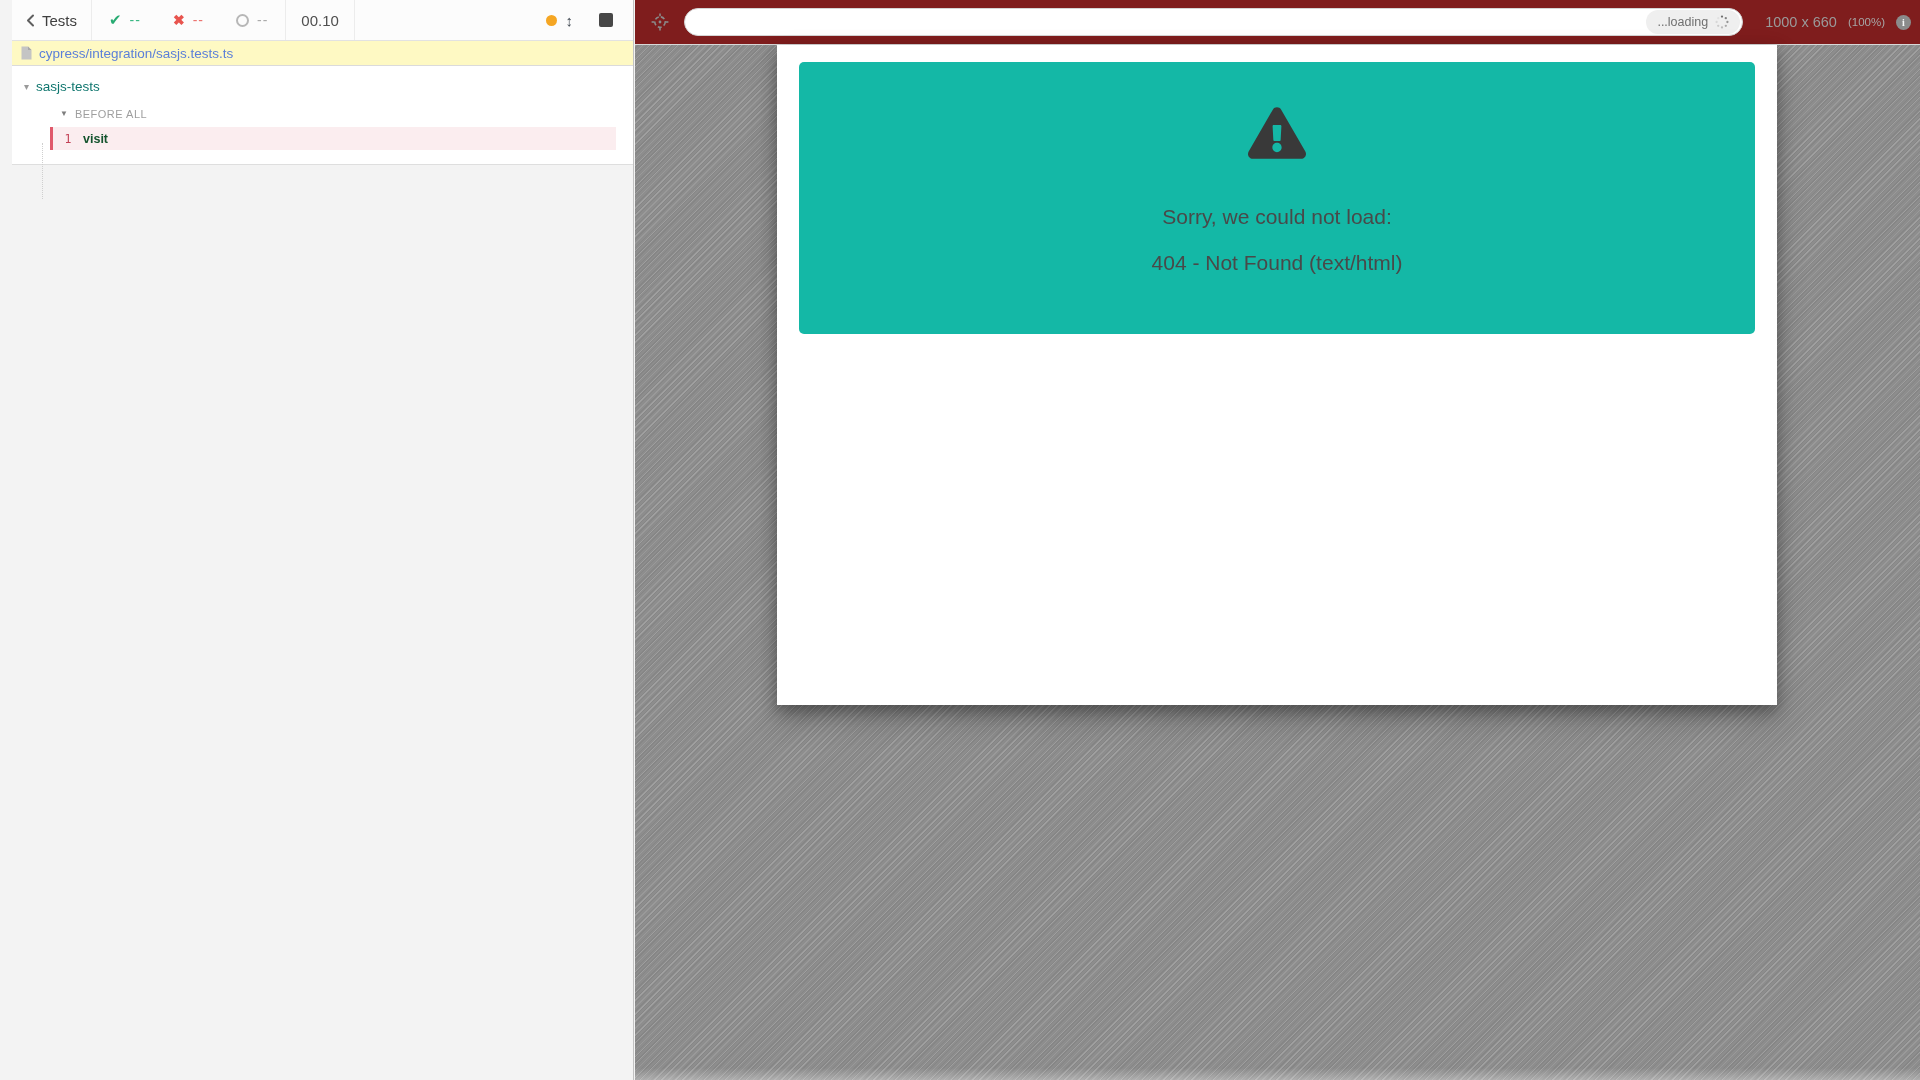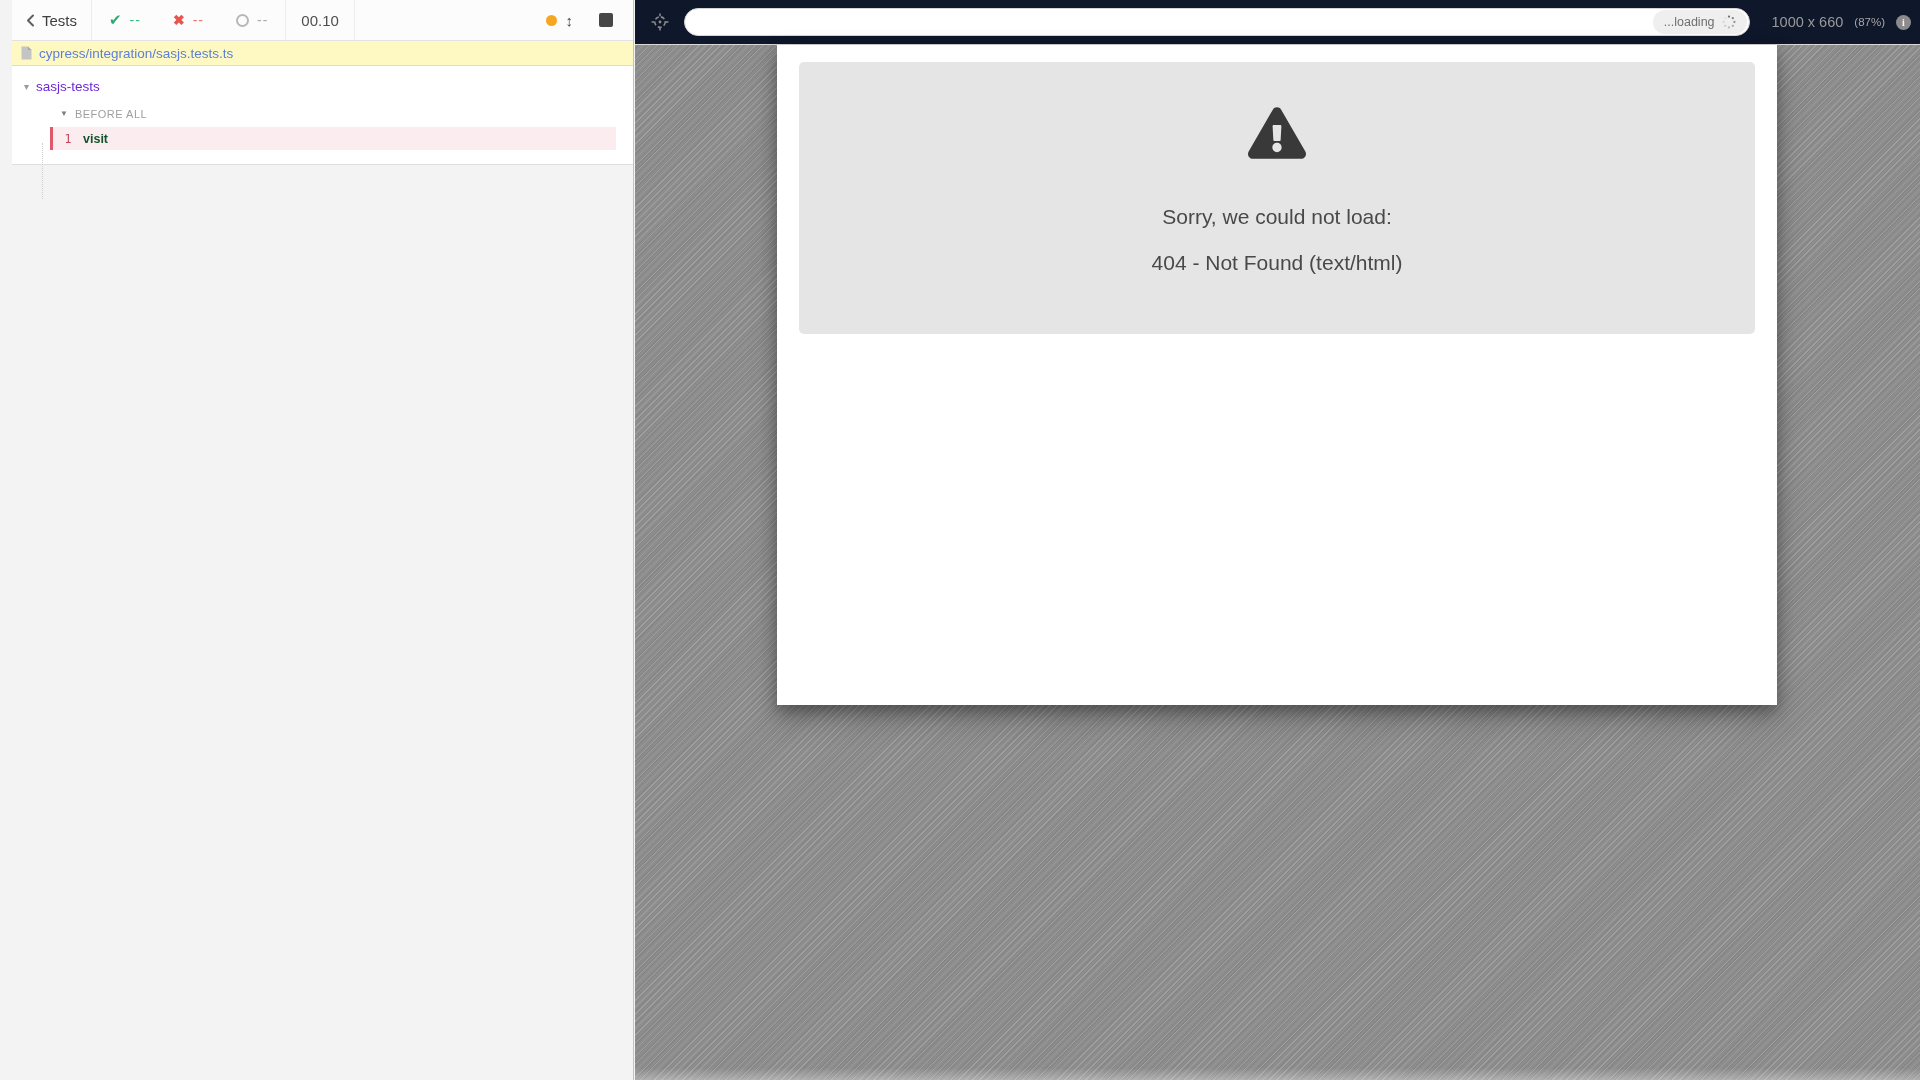--- a/index.html
+++ b/index.html
@@ -60,21 +60,21 @@
     display:flex; align-items:center; padding:0 9px; gap:7px; flex:0 0 auto;
   }
   .spec-link { font-size:13.5px; color:#5b7fd9; text-decoration:none; cursor:pointer; }
 
   .runnables {
     background:#fff; border-bottom:1px solid #dedede;
     padding:13px 0 14px; position:relative; flex:0 0 auto;
   }
   .suite-row { display:flex; align-items:center; gap:7px; padding-left:12px; cursor:pointer; }
   .caret { color:#9a9a9a; font-size:10px; line-height:1; }
-  .suite-title { font-size:13.5px; color:#6d28d9; }
+  .suite-title { font-size:13.5px; color:#0f766e; }
   .test-row { display:flex; align-items:center; gap:8px; padding-left:27px; margin-top:10px; cursor:pointer; }
   .test-title { font-size:13px; color:#6b6b6b; }
   .hook-row { display:flex; align-items:center; gap:7px; padding-left:48px; margin-top:14px; cursor:pointer; }
   .hook-caret { color:#7e7e7e; font-size:8px; line-height:1; }
   .hook-label { font-size:11px; color:#9e9e9e; letter-spacing:.5px; }
   .command-row {
     margin:7px 17px 0 38px; background:#fbedef; border-left:3px solid #e0596b;
     display:flex; align-items:center; height:23px; cursor:pointer;
   }
   .command-number {
@@ -95,21 +95,21 @@
     display:inline-block; flex:0 0 auto;
   }
   .icon-svg { display:inline-flex; align-items:center; flex:0 0 auto; }
 
   
   .aut {
     position:absolute; left:635px; top:0; right:0; bottom:0;
     display:flex; flex-direction:column;
   }
   .aut-header {
-    height:45px; background:#0f172a; border-bottom:1px solid #d8d8d8;
+    height:45px; background:#7f1d1d; border-bottom:1px solid #d8d8d8;
     display:flex; align-items:center; padding:0 9px 0 12px; gap:11px; flex:0 0 auto;
   }
   .playground-btn {
     width:26px; height:26px; display:flex; align-items:center; justify-content:center;
     cursor:pointer; border-radius:3px;
   }
   .address-bar {
     flex:1; height:28px; background:#fff; border:1px solid #d4d4d4;
     border-radius:15px; display:flex; align-items:center; padding:0 2px;
   }
@@ -142,21 +142,21 @@
     background:linear-gradient(to bottom, rgba(255,255,255,0), rgba(255,255,255,0.30));
     pointer-events:none;
   }
   .app-page {
     position:absolute; left:142px; top:0; width:1000px; height:660px;
     background:#fff;
     box-shadow:0 6px 14px rgba(0,0,0,0.30), 0 14px 28px rgba(0,0,0,0.22);
   }
   .error-box {
     position:absolute; left:22px; right:22px; top:17px; height:272px;
-    background:#e5e5e5; border-radius:5px; text-align:center; color:#494949;
+    background:#14b8a6; border-radius:5px; text-align:center; color:#494949;
     padding-top:45px;
   }
   .warning-triangle { display:inline-block; }
   .error-line1 { font-size:21px; margin-top:42px; }
   .error-line2 { font-size:21px; margin-top:22px; }
 </style>
 </head>
 <body>
 
 <div class="reporter">
@@ -261,21 +261,21 @@
               <circle cx="3.2" cy="10.8" r="1.15" opacity="0.28"></circle>
               <circle cx="1.6" cy="7" r="1.15" opacity="0.18"></circle>
               <circle cx="3.2" cy="3.2" r="1.15" opacity="0.1"></circle>
             </g>
           </svg>
         </span>
       </div>
     </div>
 
     <span class="viewport-dims">1000 x 660</span>
-    <span class="viewport-scale">(87%)</span>
+    <span class="viewport-scale">(100%)</span>
     <span class="info-icon">i</span>
   </div>
 
   <div class="aut-body">
     <div class="app-page">
       <div class="error-box">
         <span class="warning-triangle">
           <svg width="58" height="52" viewBox="0 0 576 512">
             <path fill="#393939" d="M569.5 440C588 472 564.8 512 527.9 512H48.1c-36.9 0-60-40.1-41.6-72L246.4 24c18.5-32 64.7-32 83.2 0l239.9 416zM288 354c-25.4 0-46 20.6-46 46s20.6 46 46 46 46-20.6 46-46-20.6-46-46-46zm-43.7-165.3l7.4 136c.3 6.4 5.6 11.3 12 11.3h48.5c6.4 0 11.6-5 12-11.3l7.4-136c.4-6.9-5.1-12.7-12-12.7h-63.4c-6.9 0-12.4 5.8-12 12.7z"></path>
           </svg>

